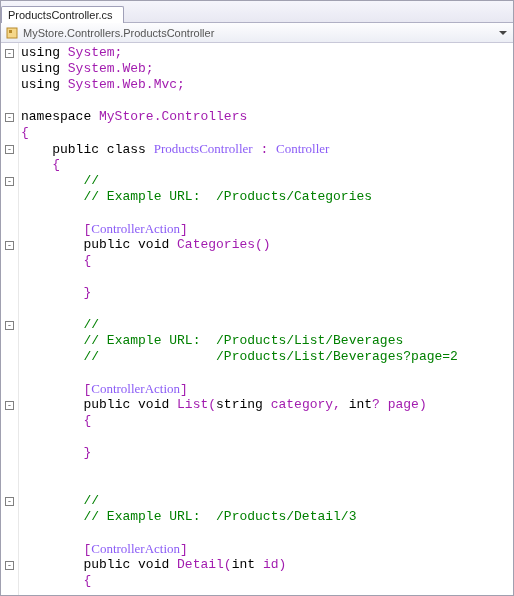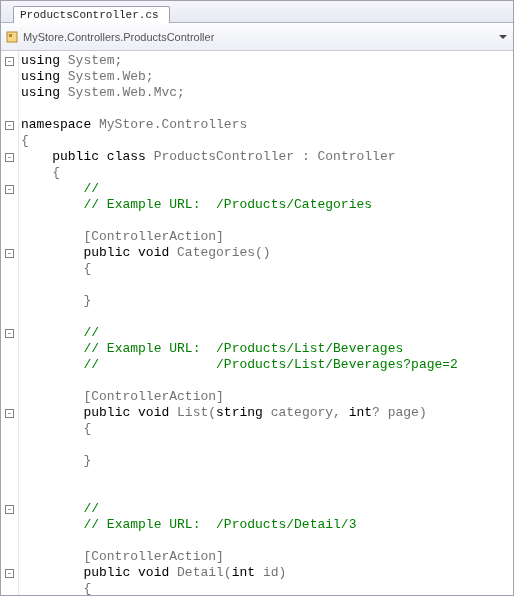--- a/index.html
+++ b/index.html
@@ -17,30 +17,30 @@
     background: linear-gradient(#f5f5fb, #e8e8f2);
     border-bottom: 1px solid #b0b0c4;
     display: flex;
     align-items: flex-end;
   }
   .tab {
     background: #fff;
     border: 1px solid #a0a0b8;
     border-bottom: none;
     padding: 2px 10px 2px 6px;
-    font-family: Liberation Mono, monospace;
+    font-family: Liberation Sans, sans-serif;
     font-size: 11px;
     color: #222;
-    margin-left: 12px;
+    margin-left: 0;
     border-radius: 2px 2px 0 0;
     position: relative;
     top: 1px;
   }
   .nav-bar {
-    height: 28px;
+    height: 20px;
     background: linear-gradient(#fdfdfe, #eceef5);
     border-bottom: 1px solid #c8c8d8;
     display: flex;
     align-items: center;
     padding: 0 4px;
     font-family: "Segoe UI", Tahoma, sans-serif;
     font-size: 11px;
     color: #555;
     position: relative;
   }
@@ -90,23 +90,23 @@
   .code {
     flex: 1;
     padding: 2px 0 2px 2px;
     line-height: 16px;
     white-space: pre;
     overflow: hidden;
     color: #000;
   }
   .line { height: 16px; }
   .kw { color: #000000; }
-  .type { color: #737373; }
+  .type { color: #8b5cf6; font-family: Liberation Serif, serif; }
   .cm { color: #008000; }
-  .pl { color: #737373; }
+  .pl { color: #a21caf; }
 </style>
 </head>
 <body>
 
 <div class="tab-bar">
   <div class="tab">
     <span>ProductsController.cs</span>
   </div>
 </div>
 

